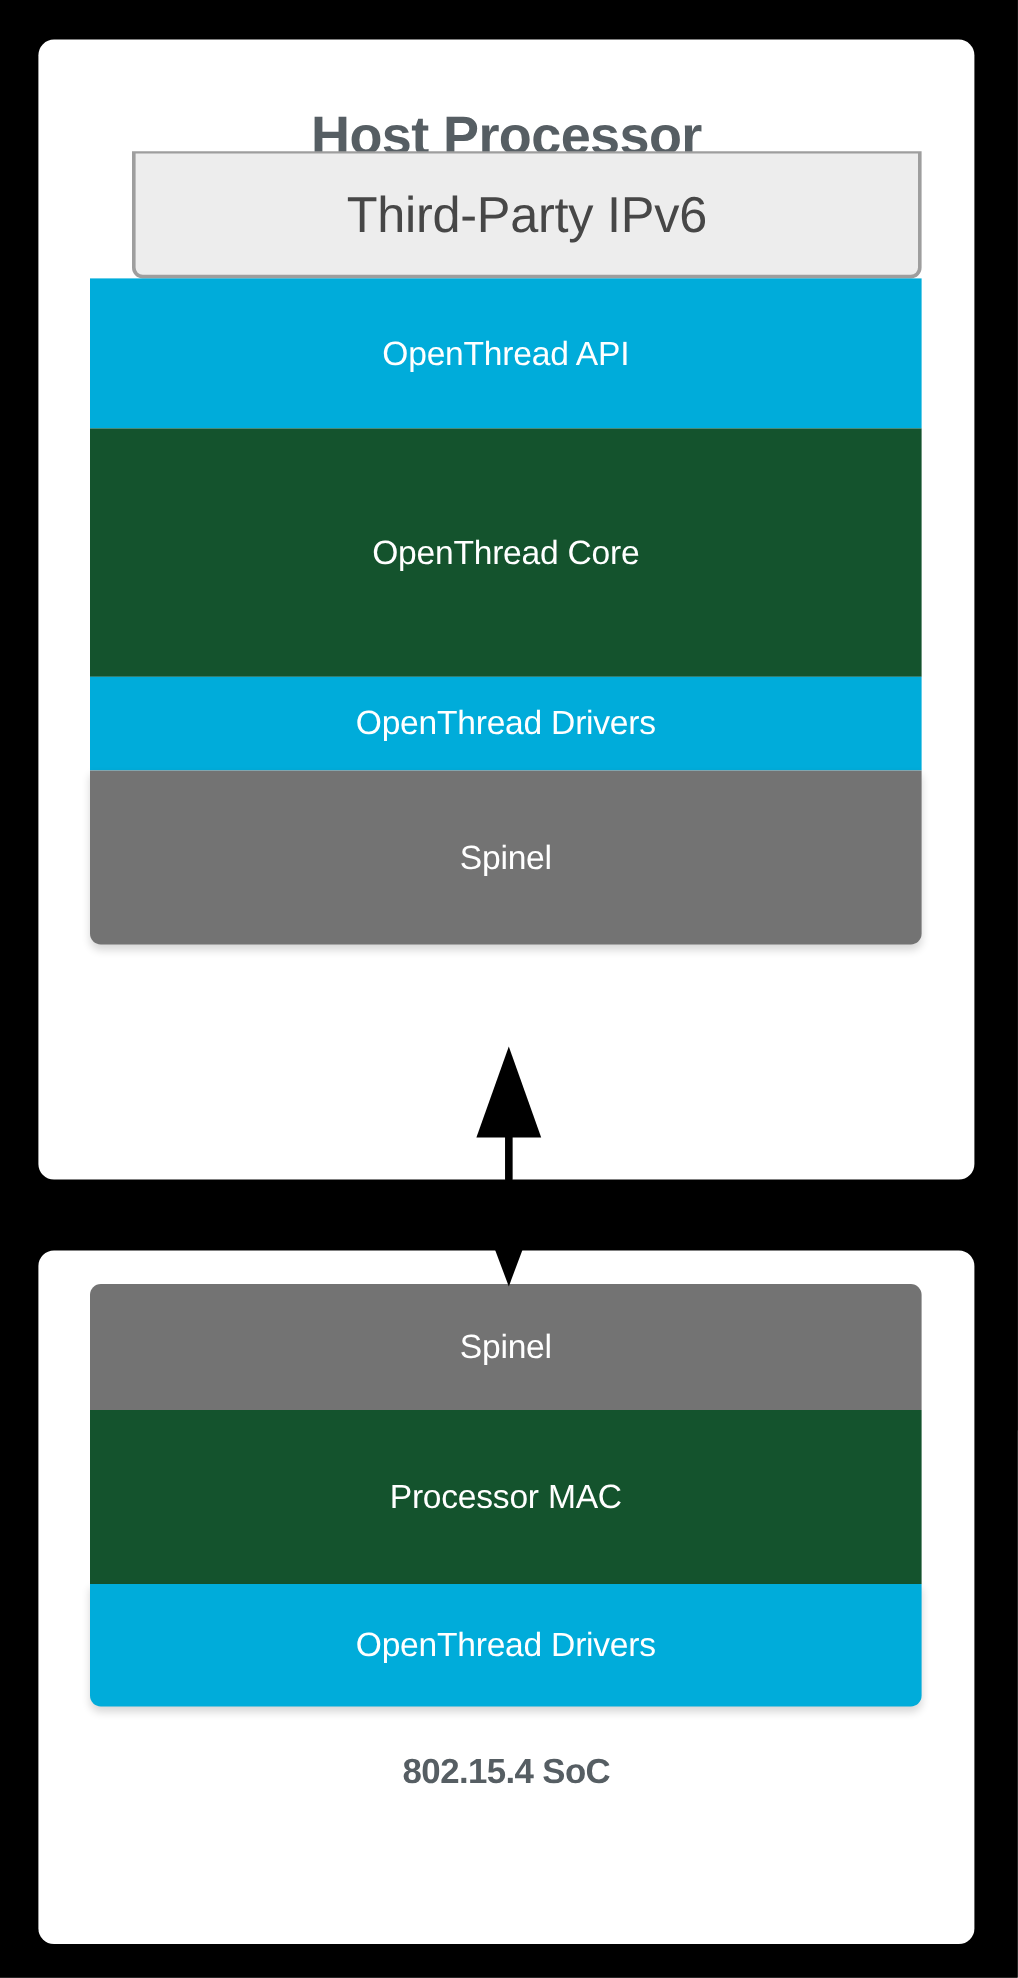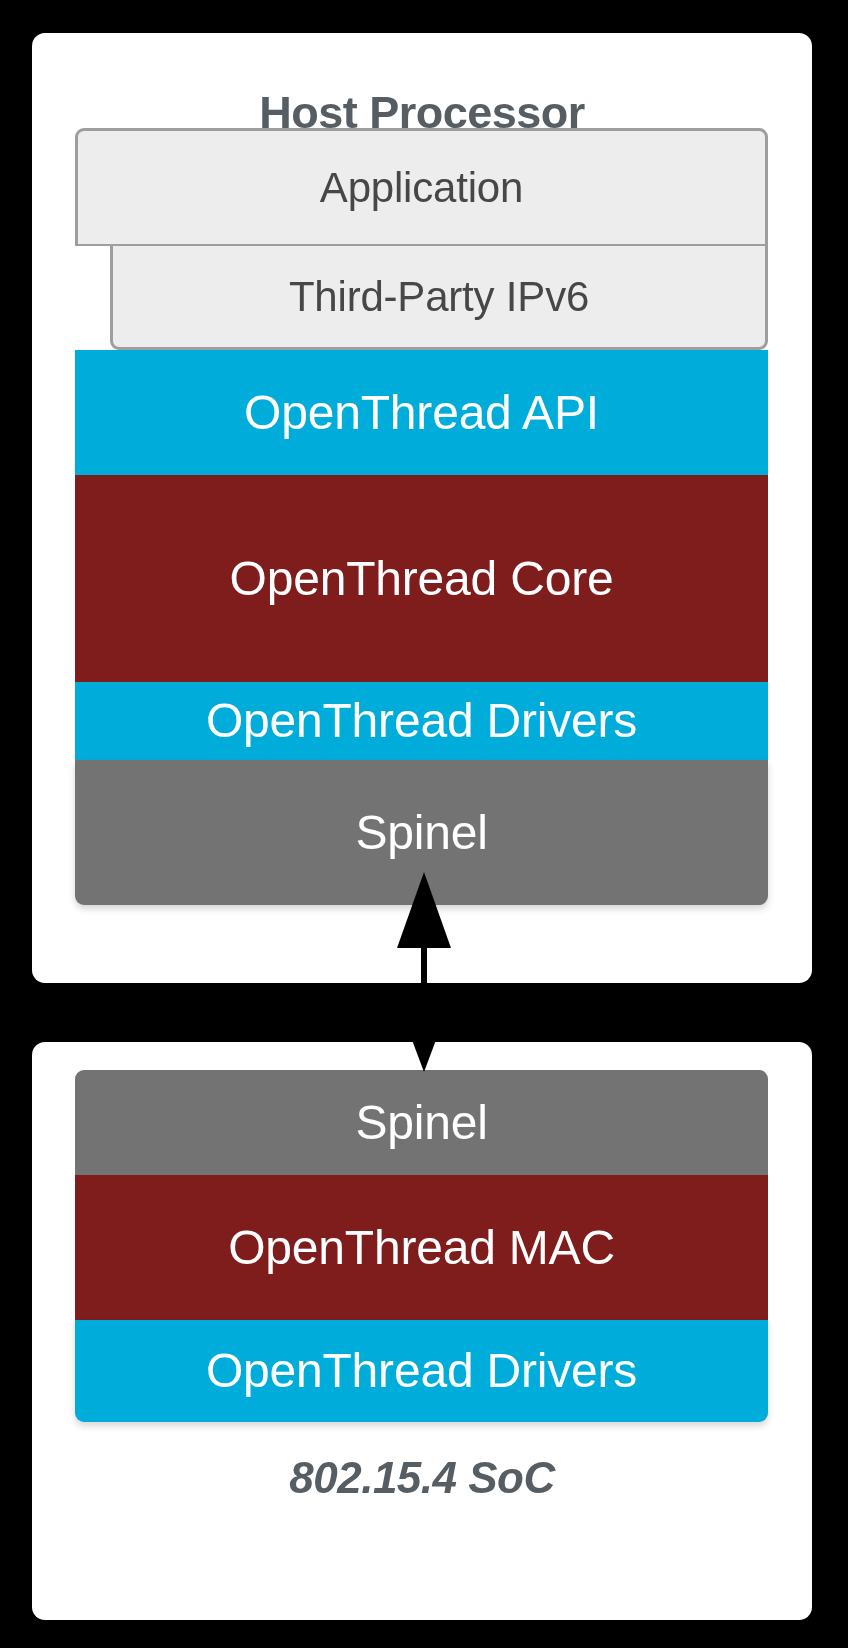--- a/index.html
+++ b/index.html
@@ -57,60 +57,59 @@
     letter-spacing: -0.5px;
     white-space: nowrap;
   }
   #caption-host {
     top: 53px;
     font-size: 45px;
     line-height: 54px;
   }
   #caption-soc {
     top: 409px;
-    font-size: 44px;
+    font-size: 29px;
     line-height: 53px;
-    font-style: italic;
   }
 
   
   .stack {
     position: absolute;
     left: 43px;   
     width: 693px; 
   }
   #stack-host { top: 95px;  }  
   #stack-soc  { top: 28px;  }  
 
   .layer {
     position: relative;
     box-sizing: border-box;
     display: flex;
     align-items: center;
     justify-content: center;
     color: #ffffff;
-    font-size: 48px;
+    font-size: 28px;
     line-height: 46px;
     white-space: nowrap;
     letter-spacing: -0.2px;
   }
 
   
   .layer.grey {
     background: #ededed;
     border: 3px solid #9e9e9e;
     color: #474747;
     border-radius: 9px;
     font-size: 42px;
   }
   .layer.grey.first  { border-radius: 9px 9px 0 0; border-bottom-width: 2px; }
   .layer.grey.second { border-radius: 0 0 9px 9px; border-top-width: 2px; margin-top: -2px; }
 
   .layer.cyan { background: #00acda; }
-  .layer.blue { background: #7f1d1d; }
+  .layer.blue { background: #14532d; }
   .layer.red  { background: #737373; }
 
   .layer.top-round    { border-radius: 9px 9px 0 0; }
   .layer.bottom-round { border-radius: 0 0 9px 9px;
                         box-shadow: 0 4px 7px rgba(0,0,0,0.16); }
 
   
   #l-application   { height: 118px; }
   #l-thirdparty    { height: 106px; margin-left: 35px; }
   #l-ot-api        { height: 125px; }
@@ -136,23 +135,20 @@
 <body>
 
 <div id="canvas">
 
   <div class="panel" id="panel-host">
 
     <div class="panel-caption" id="caption-host">Host Processor</div>
 
     <div class="stack" id="stack-host">
 
-      <div class="layer grey first" id="l-application">
-        <span>Application</span>
-      </div>
 
       <div class="layer grey second" id="l-thirdparty">
         <span>Third-Party IPv6</span>
       </div>
 
       <div class="layer cyan" id="l-ot-api">
         <span>OpenThread API</span>
       </div>
 
       <div class="layer blue" id="l-ot-core">
@@ -172,21 +168,21 @@
 
   <div class="panel" id="panel-soc">
 
     <div class="stack" id="stack-soc">
 
       <div class="layer red top-round" id="l-spinel-soc">
         <span>Spinel</span>
       </div>
 
       <div class="layer blue" id="l-ot-mac">
-        <span>OpenThread MAC</span>
+        <span>Processor MAC</span>
       </div>
 
       <div class="layer cyan bottom-round" id="l-ot-drivers-2">
         <span>OpenThread Drivers</span>
       </div>
 
     </div>
 
     <div class="panel-caption" id="caption-soc">802.15.4 SoC</div>
   </div>

